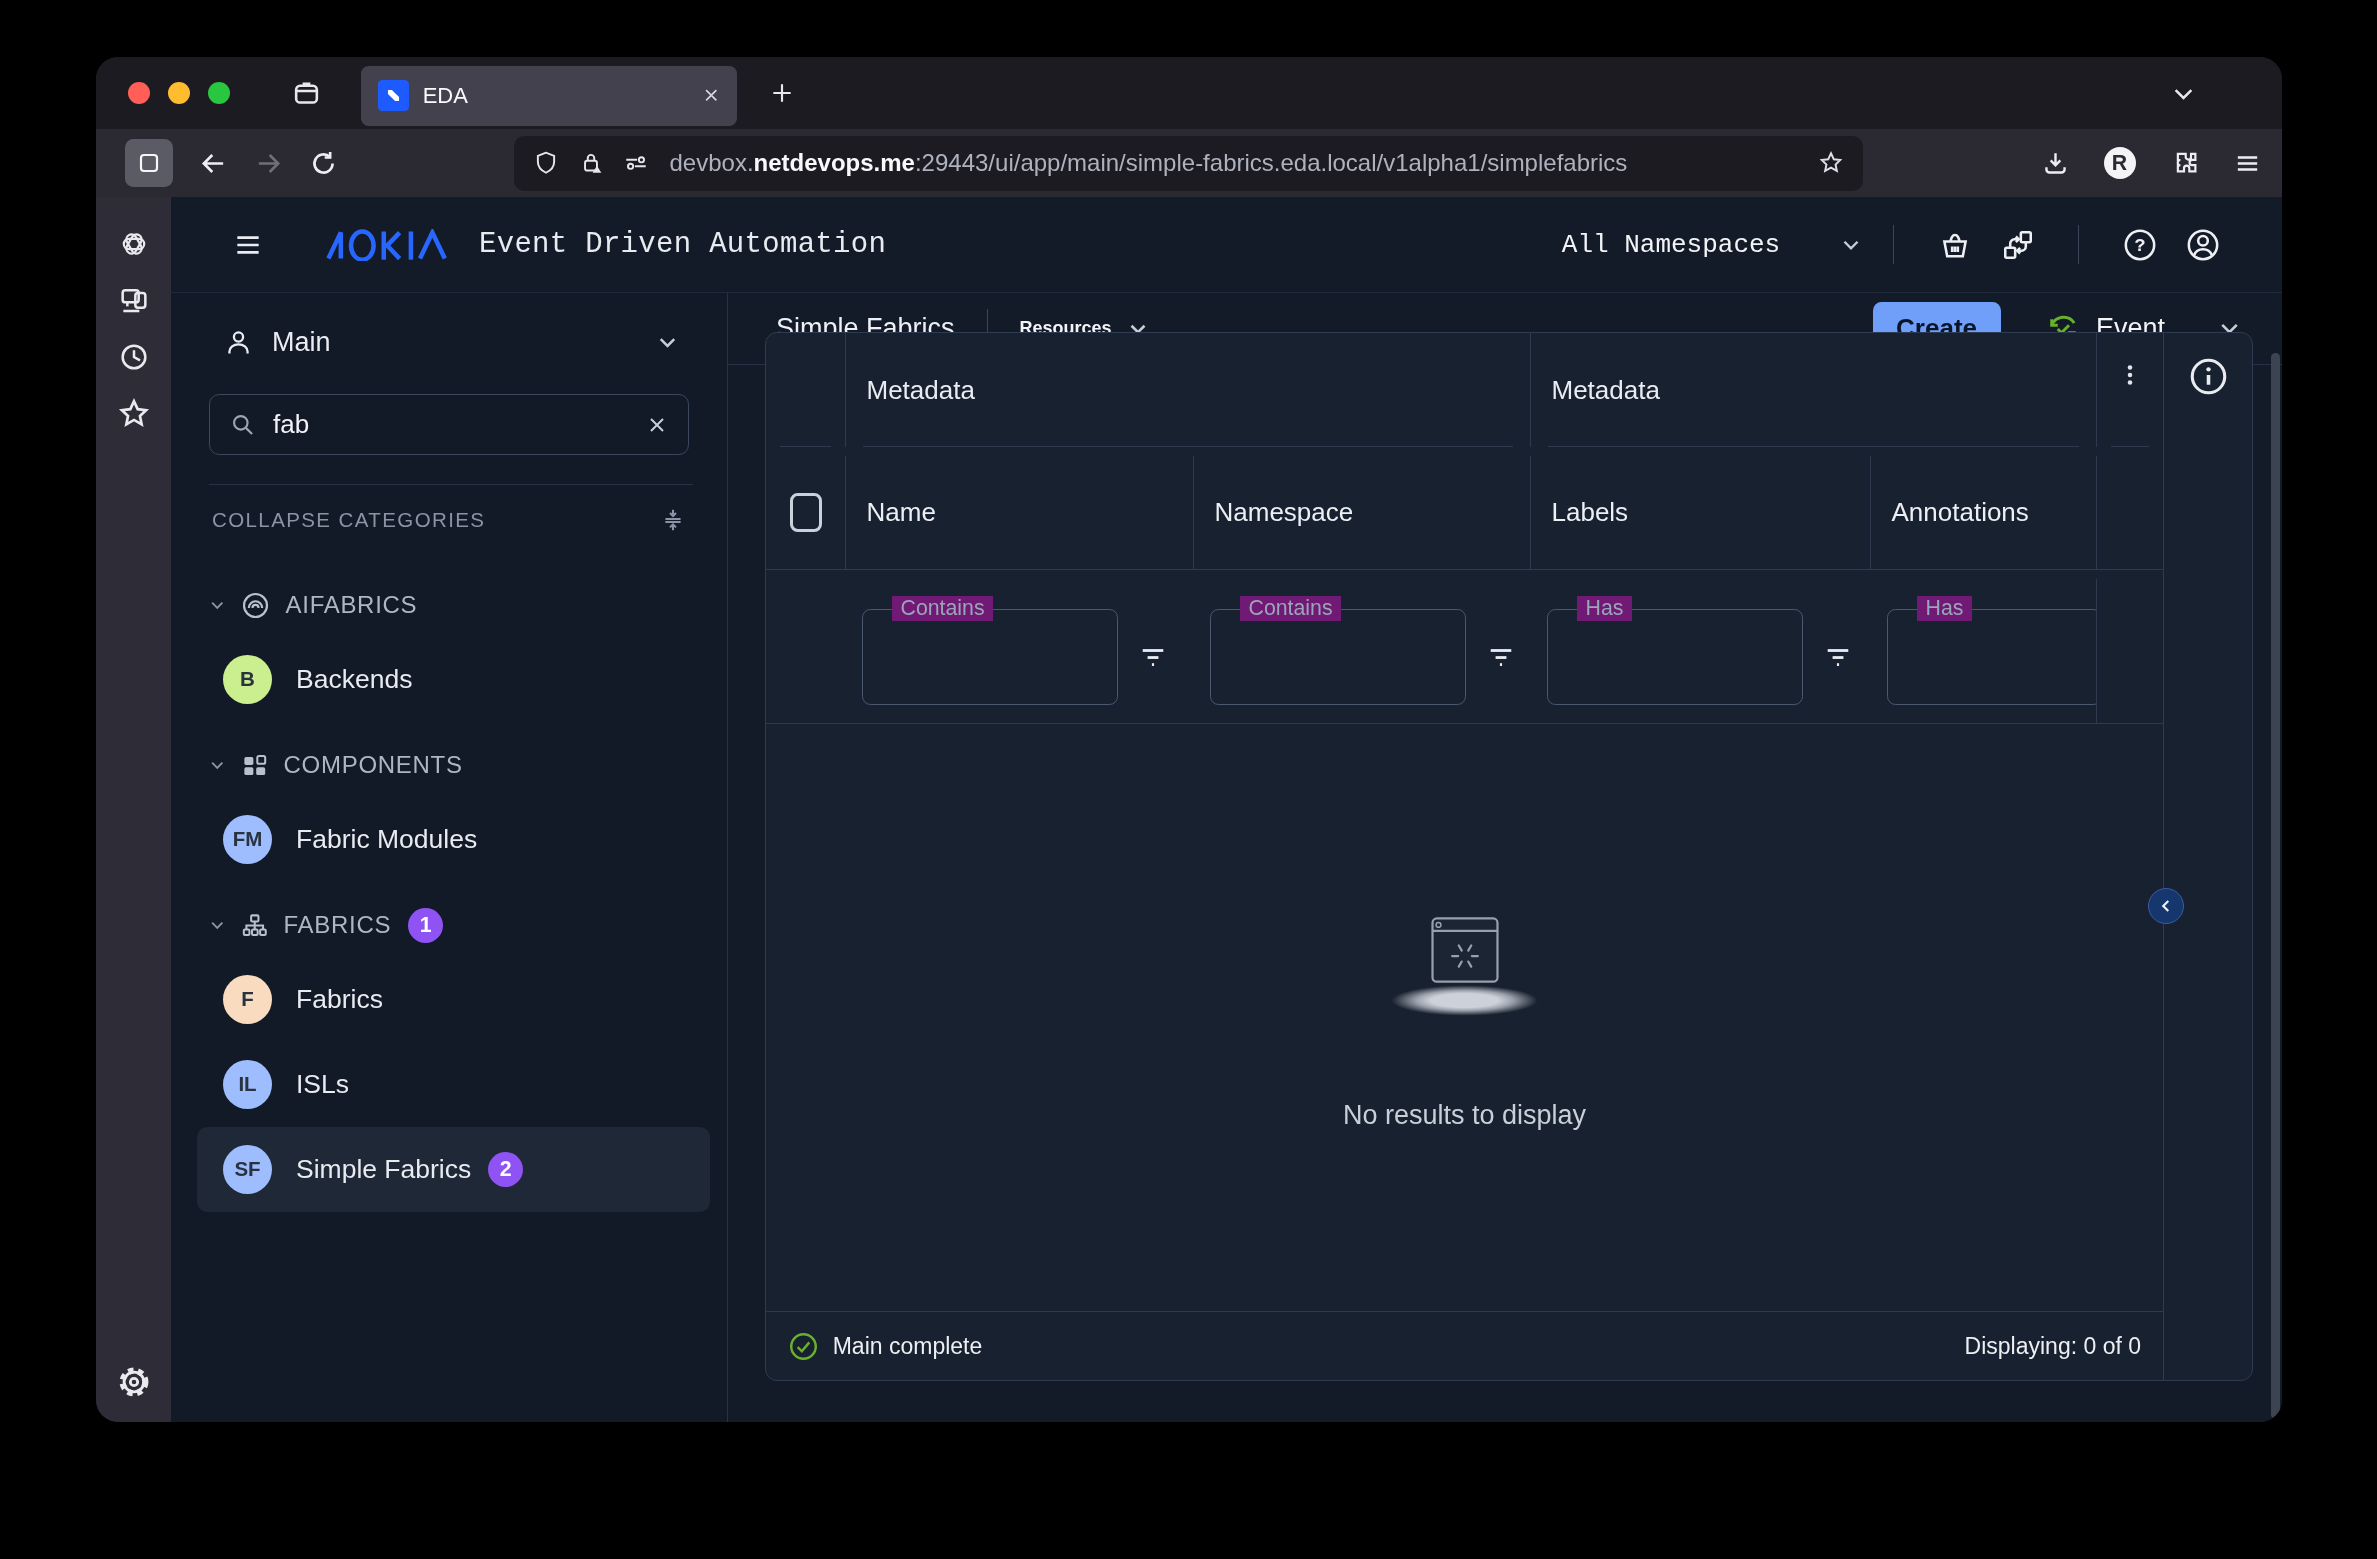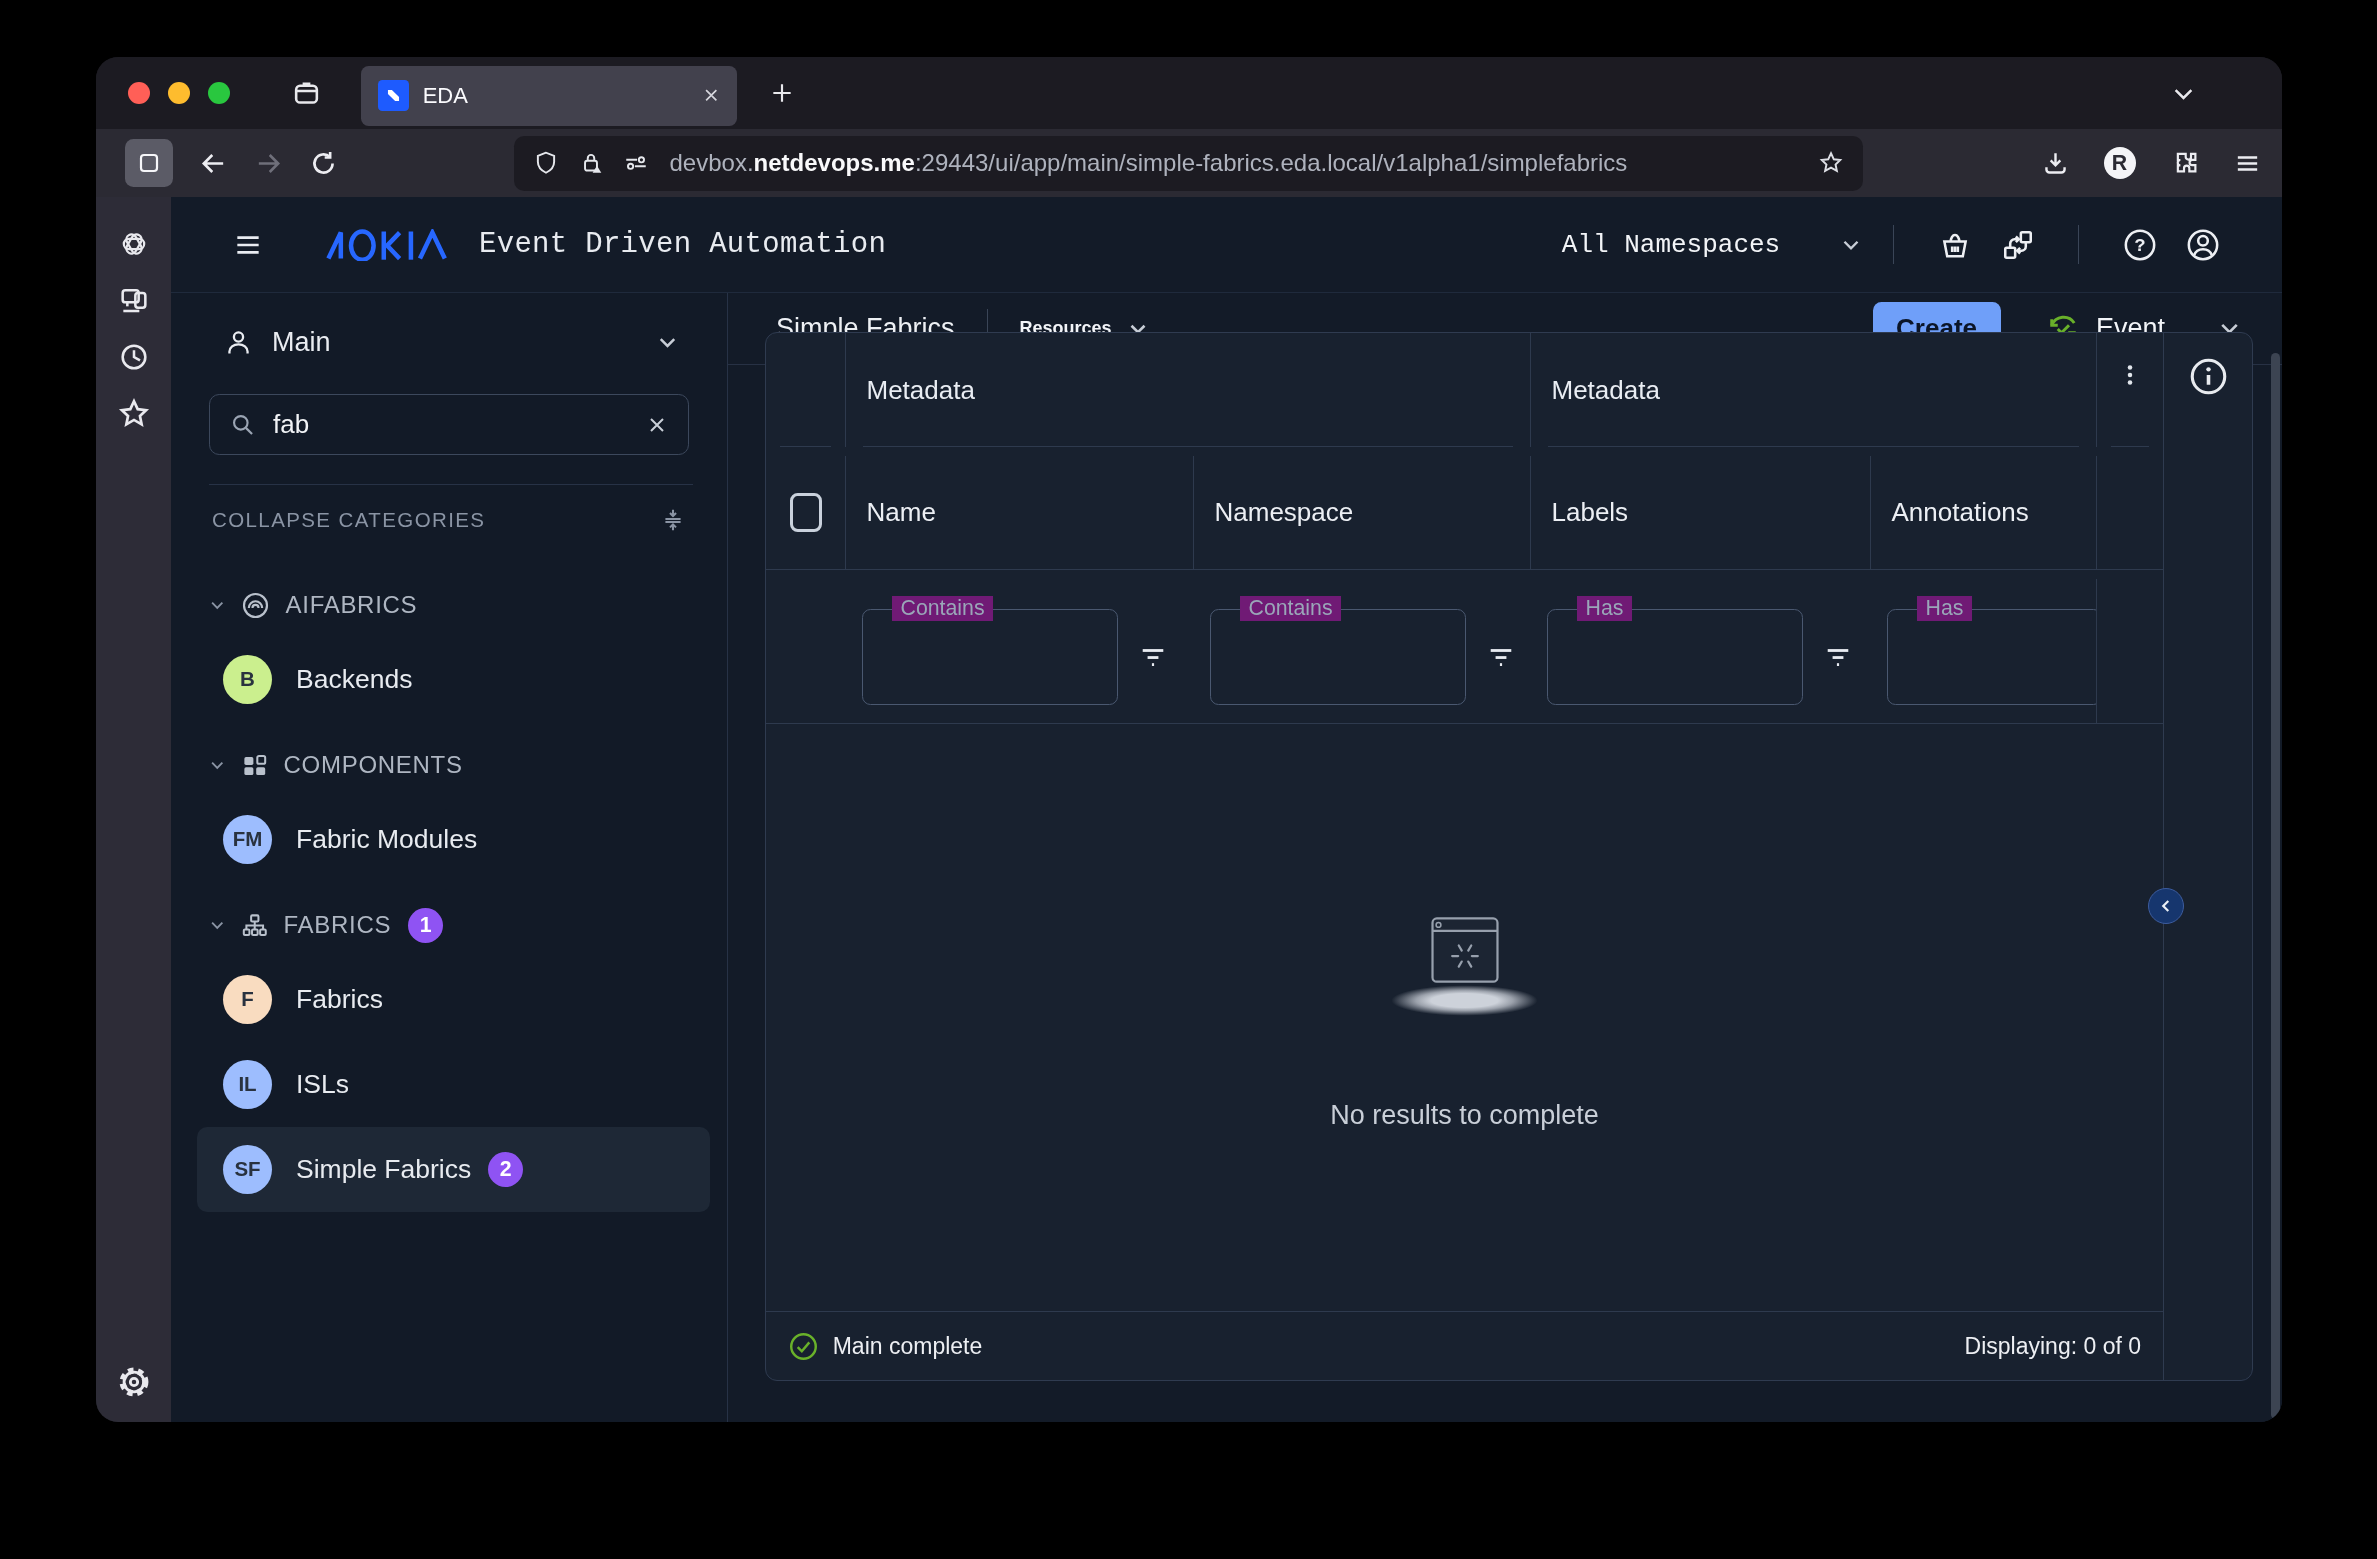--- a/index.html
+++ b/index.html
@@ -617,21 +617,21 @@
                     <g stroke="#97A0AD" stroke-width="2.6" stroke-linecap="round">
                       <path d="M70 48 L77 48"></path>
                         <path d="M65.8 54.4 L69.3 60.4"></path>
                         <path d="M58.2 54.4 L54.7 60.4"></path>
                       <path d="M54 48 L47 48"></path>
                         <path d="M58.2 41.6 L54.7 35.6"></path>
                         <path d="M65.8 41.6 L69.3 35.6"></path>
                     </g>
                   </svg>
                 </div>
-                <div class="empty-msg">No results to complete</div>
+                <div class="empty-msg">No results to display</div>
               </div>
 
               <div class="tfooter">
                 <div class="sync">
                   <span class="ic">
                     <svg width="31" height="31" viewBox="0 0 24 24" stroke="currentColor" stroke-width="1.9" fill="none">
                         <circle cx="12" cy="12" r="9.5"></circle>
                         <path d="M7.5 12.5 L10.7 15.7 L16.5 8.8"></path>
                       </svg>
                   </span>

